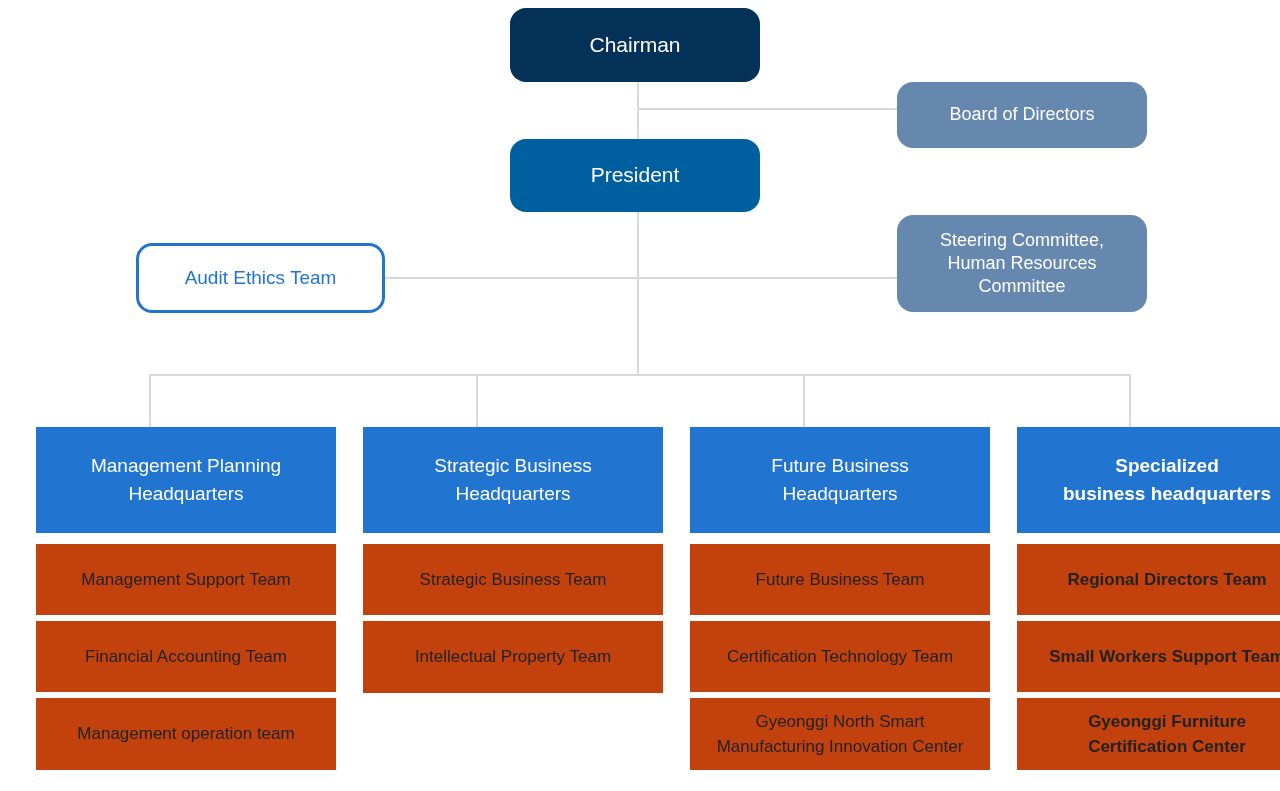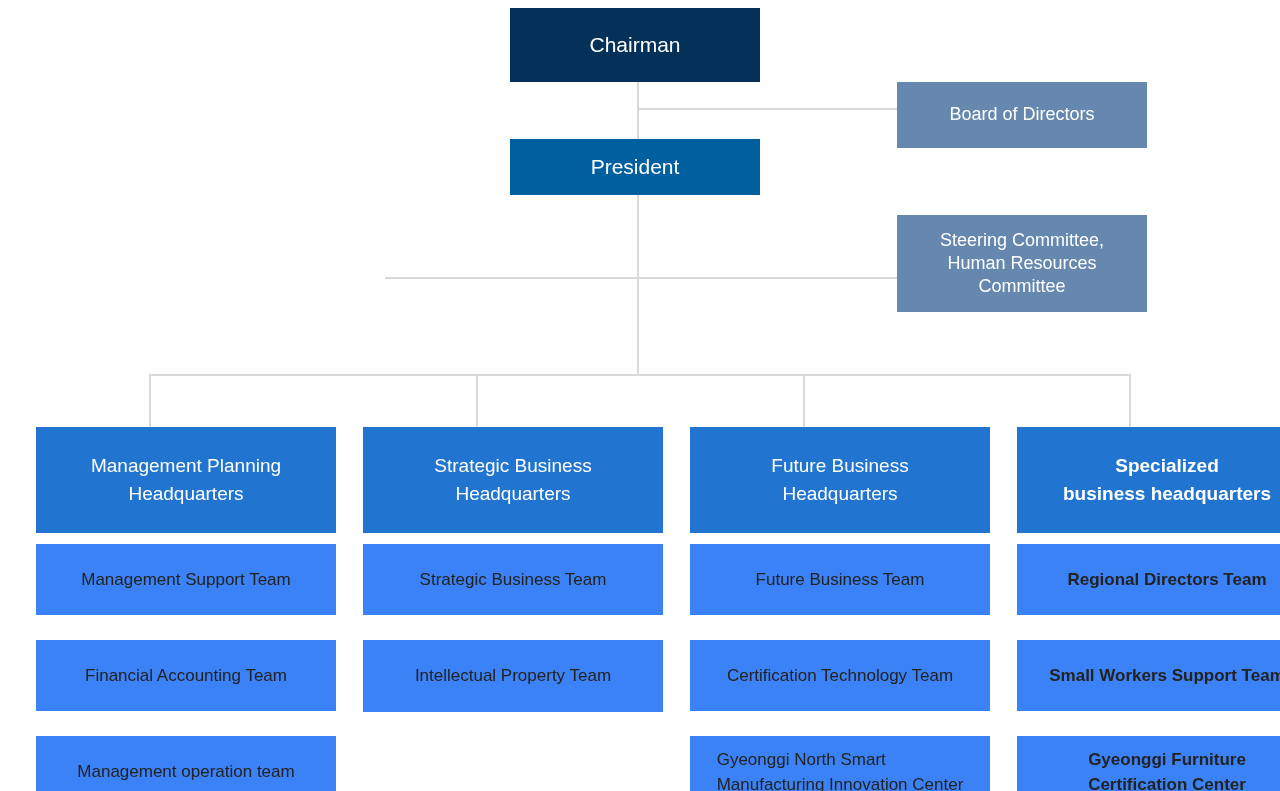--- a/index.html
+++ b/index.html
@@ -31,36 +31,37 @@
   
   .node {
     position: absolute;
     box-sizing: border-box;
     display: flex;
     align-items: center;
     justify-content: center;
     text-align: center;
     line-height: 1.28;
     white-space: pre-line;
+    border-radius: 16px;
   }
 
   .node-chairman {
     background: #033157;
     color: #ffffff;
     font-size: 21px;
     left: 510px; top: 8px;
     width: 250px; height: 74px;
   }
 
   .node-president {
     background: #005f9e;
     color: #ffffff;
     font-size: 21px;
     left: 510px; top: 139px;
-    width: 250px; height: 56px;
+    width: 250px; height: 73px;
   }
 
   .node-committee {
     background: #6688ae;
     color: #ffffff;
     font-size: 18px;
     left: 897px;
     width: 250px;
   }
   .node-board { top: 82px; height: 66px; }
@@ -97,30 +98,31 @@
     align-items: center;
     justify-content: center;
     text-align: center;
     line-height: 1.45;
     white-space: pre-line;
     margin-bottom: 11px;
   }
 
   .team-box {
     box-sizing: border-box;
-    background: #3b82f6;
+    background: #c2410c;
     color: #222222;
     font-size: 17px;
     min-height: 71px;
     display: flex;
     align-items: center;
     justify-content: center;
+    text-align: center;
     line-height: 1.5;
     white-space: pre-line;
-    margin-bottom: 25px;
+    margin-bottom: 6px;
     padding: 4px 6px;
   }
   .team-box.tall { min-height: 72px; }
 </style>
 </head>
 <body>
 
 <div id="org-chart">
 
   <div class="line line-v" style="left:637px; top:82px; height:293px;"></div>
@@ -141,20 +143,21 @@
   <div class="node node-chairman">Chairman</div>
 
   <div class="node node-president">President</div>
 
   <div class="node node-committee node-steering">Steering Committee,
 Human Resources
 Committee</div>
 
   <div class="node node-committee node-board">Board of Directors</div>
 
+  <div class="node node-audit">Audit Ethics Team</div>
 
   <div class="column col-1">
     <div class="hq-box">Management Planning
 Headquarters</div>
     <div class="team-box">Management Support Team</div>
     <div class="team-box">Financial Accounting Team</div>
     <div class="team-box tall">Management operation team</div>
   </div>
 
   <div class="column col-2">

